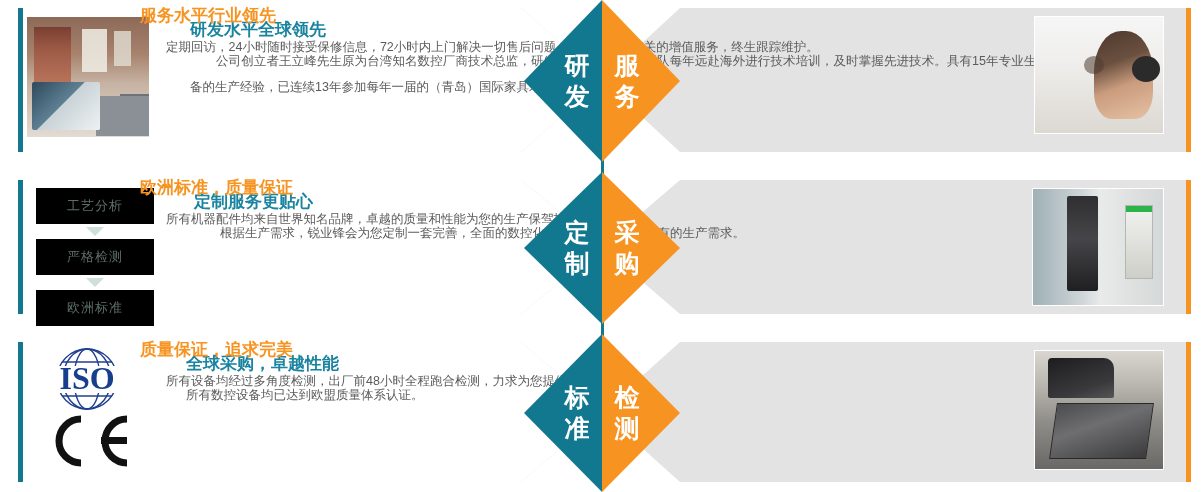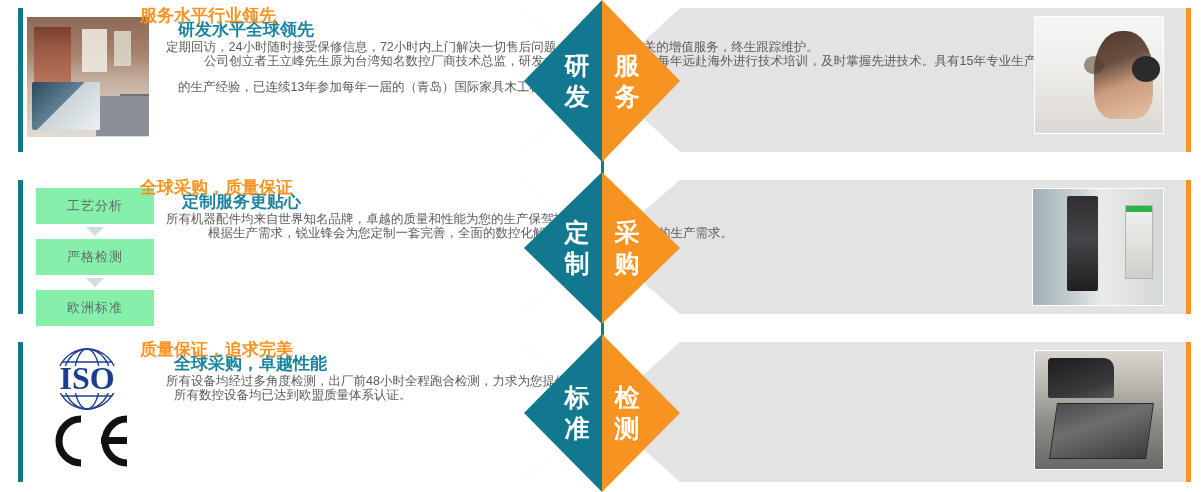--- a/index.html
+++ b/index.html
@@ -151,20 +151,21 @@
     display: flex;
     align-items: flex-start;
   }
   .lc-media {
     flex: 0 0 auto;
     margin: 16px 0 0 26px;
   }
   .lc-text {
     flex: 1 1 auto;
     padding: 18px 90px 0 28px;
+    margin-left: 12px;
   }
   .card-title {
     font-size: 17px;
     font-weight: bold;
     line-height: 24px;
     margin: 0 0 6px 0;
   }
   .title-teal   { color: #1a84a0; }
   .title-orange { color: #f79421; }
   .card-body {
@@ -280,21 +281,21 @@
     border:1px solid #2a2a2c;
   }
 
   
   .steps {
     margin: 16px 0 0 36px;
     width: 118px;
     flex: 0 0 auto;
   }
   .step-box {
-    background: #86efac;
+    background: #000000;
     color: #5e6f67;
     font-size: 13px;
     text-align: center;
     padding: 9px 0;
     letter-spacing: 1px;
   }
   .step-arrow {
     width: 0; height: 0;
     margin: 3px auto;
     border-left: 9px solid transparent;
@@ -387,21 +388,21 @@
         <h3 class="card-title title-teal">定制服务更贴心</h3>
         <p class="card-body">根据生产需求，锐业锋会为您定制一套完善，全面的数控化解决方案，满足您所有的生产需求。</p>
       </div>
     </div>
 
     <div class="right-card"></div>
     <div class="right-accent"></div>
 
     <div class="rc-inner">
       <div class="rc-text">
-        <h3 class="card-title title-orange">全球采购，质量保证</h3>
+        <h3 class="card-title title-orange">欧洲标准，质量保证</h3>
         <p class="card-body">所有机器配件均来自世界知名品牌，卓越的质量和性能为您的生产保驾护航。</p>
       </div>
       <div class="rc-media">
         <span class="photo photo-machine"></span>
       </div>
     </div>
 
     <div class="diamond">
       <div class="diamond-half diamond-left"></div>
       <div class="diamond-half diamond-right"></div>

